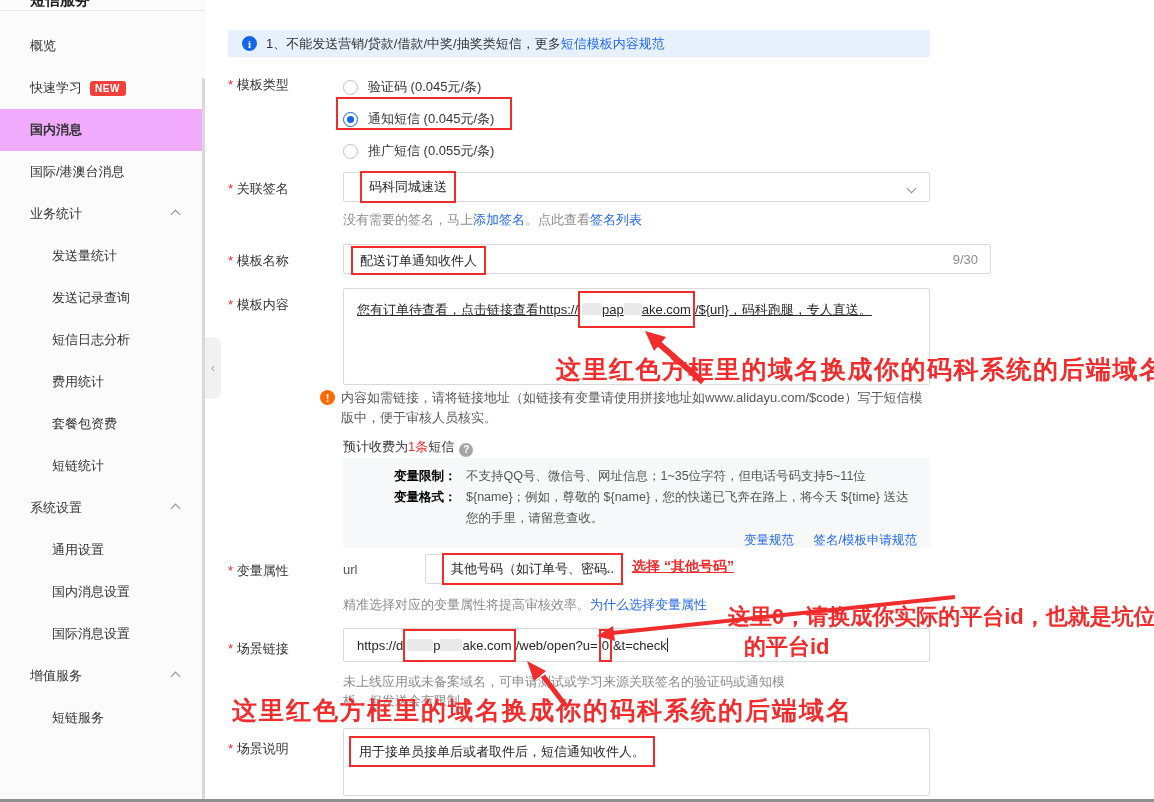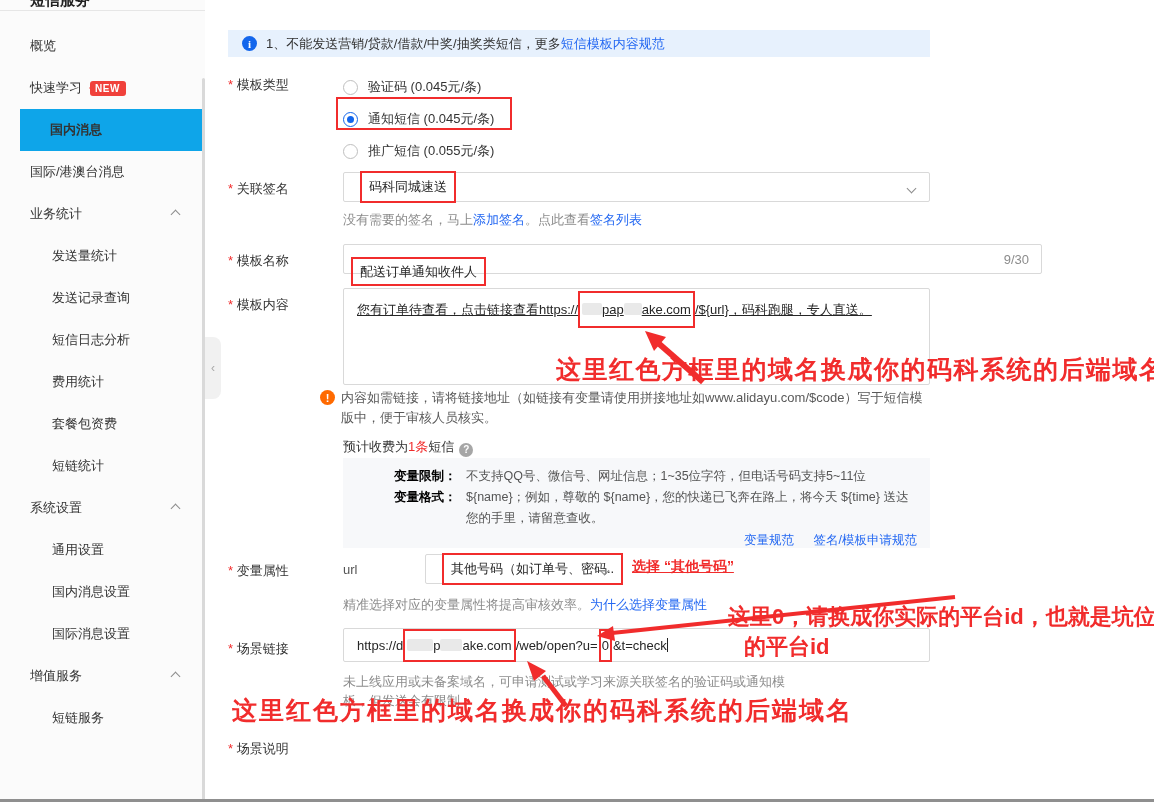--- a/index.html
+++ b/index.html
@@ -6,21 +6,21 @@
   body { font-family:"Liberation Sans","DejaVu Sans",sans-serif; }
   .page { position:relative; width:1154px; height:802px; background:#fff; overflow:hidden; }
 
   
   .sidebar { position:absolute; left:0; top:0; width:205px; height:802px; background:#fbfbfb; }
   .side-header { height:11px; overflow:hidden; border-bottom:1px solid #e6e6e6; }
   .side-header span { display:block; margin-top:-9px; padding-left:30px; font-size:15px; font-weight:700; color:#222; }
   .side-list { padding-top:14px;text-align:right; }
   .side-item { height:42px; display:flex; align-items:center; padding-left:30px; font-size:13px; color:#333; cursor:pointer; }
   .side-item.sub { padding-left:52px; }
-  .side-item.active { background:#0ea5e9; font-weight:700;margin-left:20px; }
+  .side-item.active { background:#f0abfc; font-weight:700; }
   .chev { display:inline-block; width:7px; height:7px; border-right:1.5px solid #8c8c8c; border-bottom:1.5px solid #8c8c8c; }
   .chev.up { transform:rotate(-135deg); margin-left:auto; margin-right:26px; }
   .chev.down { transform:rotate(45deg); }
   .badge-new { margin-left:8px; position:relative; background:#f0413b; color:#fff; font-size:10px; font-weight:700; padding:2px 6px 2px 5px; border-radius:3px; letter-spacing:.5px; }
   .badge-new::before { content:""; position:absolute; left:-5px; top:50%; margin-top:-4px; border:4px solid transparent; border-right:5px solid #f0413b; }
   .side-scrollbar { position:absolute; left:202px; top:78px; width:3px; height:724px; background:#d9d9d9; border-radius:2px; }
   .collapse-tab { position:absolute; left:205px; top:337px; width:16px; height:62px; background:#f1f1f1; border-radius:0 8px 8px 0; display:flex; align-items:center; justify-content:center; color:#a8a8a8; font-size:12px; cursor:pointer; }
 
   .main-bg { position:absolute; left:205px; top:0; width:949px; height:802px; background:#fff; }
   .bottom-edge { position:absolute; left:0; top:799px; width:1154px; height:3px; background:#8f8f8f; }
@@ -156,21 +156,21 @@
   <span class="abs field-label" style="left:228px;top:180px;">关联签名</span>
   <div class="abs boxctl sel" style="left:343px;top:172px;width:587px;height:30px;">
     <span class="rbox">码科同城速送</span>
     <span class="chev down"></span>
   </div>
   <div class="abs gray" style="left:343px;top:211px;">
     <span>没有需要的签名，马上</span><a class="link">添加签名</a><span>。点此查看</span><a class="link">签名列表</a>
   </div>
 
   <span class="abs field-label" style="left:228px;top:252px;">模板名称</span>
-  <div class="abs boxctl" style="left:343px;top:244px;width:699px;height:30px;padding:18px 12px 0 14px;">
+  <div class="abs boxctl" style="left:343px;top:244px;width:648px;height:30px;padding:7px 12px 0 14px;">
     <span class="rbox">配送订单通知收件人</span>
     <span class="gray" style="position:absolute;right:12px;top:7px;">9/30</span>
   </div>
 
   <span class="abs field-label" style="left:228px;top:296px;">模板内容</span>
   <div class="abs boxctl" style="left:343px;top:288px;width:587px;height:97px;padding:11px 13px;line-height:20px;text-decoration:underline;">
     <span>您有订单待查看，点击链接查看</span><span>https://</span><span class="rbox2"><span class="mask" style="width:20px;"></span><span>pap</span><span class="mask" style="width:18px;"></span><span>ake.com</span></span><span>/${url}，码科跑腿，专人直送。</span>
   </div>
 
   <span class="abs icon-warn" style="left:320px;top:390px;">!</span>
@@ -209,20 +209,23 @@
   <span class="abs field-label" style="left:228px;top:640px;">场景链接</span>
   <div class="abs boxctl" style="left:343px;top:628px;width:587px;height:34px;padding:9px 13px 0 13px;white-space:nowrap;">
     <span>https://d</span><span class="rbox2" style="padding:7px 2px;"><span class="mask" style="width:26px;"></span><span>p</span><span class="mask" style="width:22px;"></span><span>ake.com</span></span><span>/web/open?u=</span><span class="rbox0">0</span><span>&amp;t=check</span><span class="caret"></span>
   </div>
   <div class="abs gray" style="left:343px;top:672px;line-height:19px;">
     <div>未上线应用或未备案域名，可申请测试或学习来源关联签名的验证码或通知模</div>
     <div>板，但发送会有限制</div>
   </div>
 
   <span class="abs field-label" style="left:228px;top:740px;">场景说明</span>
+  <div class="abs boxctl" style="left:343px;top:728px;width:587px;height:68px;padding:13px 13px 0 13px;line-height:20px;">
+    <span class="rbox" style="padding:6px 8px;margin:-6px -8px;">用于接单员接单后或者取件后，短信通知收件人。</span>
+  </div>
 
   <span class="abs red-ann" style="left:556px;top:353px;font-size:25px;letter-spacing:1.5px;">这里红色方框里的域名换成你的码科系统的后端域名</span>
   <span class="abs red-ann" style="left:728px;top:602px;font-size:22px;">这里0，请换成你实际的平台id，也就是坑位</span>
   <span class="abs red-ann" style="left:744px;top:632px;font-size:22px;">的平台id</span>
   <span class="abs red-ann" style="left:232px;top:694px;font-size:25px;letter-spacing:2px;">这里红色方框里的域名换成你的码科系统的后端域名</span>
 
   <svg class="arrows" width="1154" height="802">
     <line x1="703" y1="382" x2="657" y2="342" stroke="#f12c2c" stroke-width="6"></line>
     <polygon points="645,331 666,337 654,351" fill="#f12c2c"></polygon>
     <line x1="566" y1="706" x2="543" y2="676" stroke="#f12c2c" stroke-width="5"></line>

